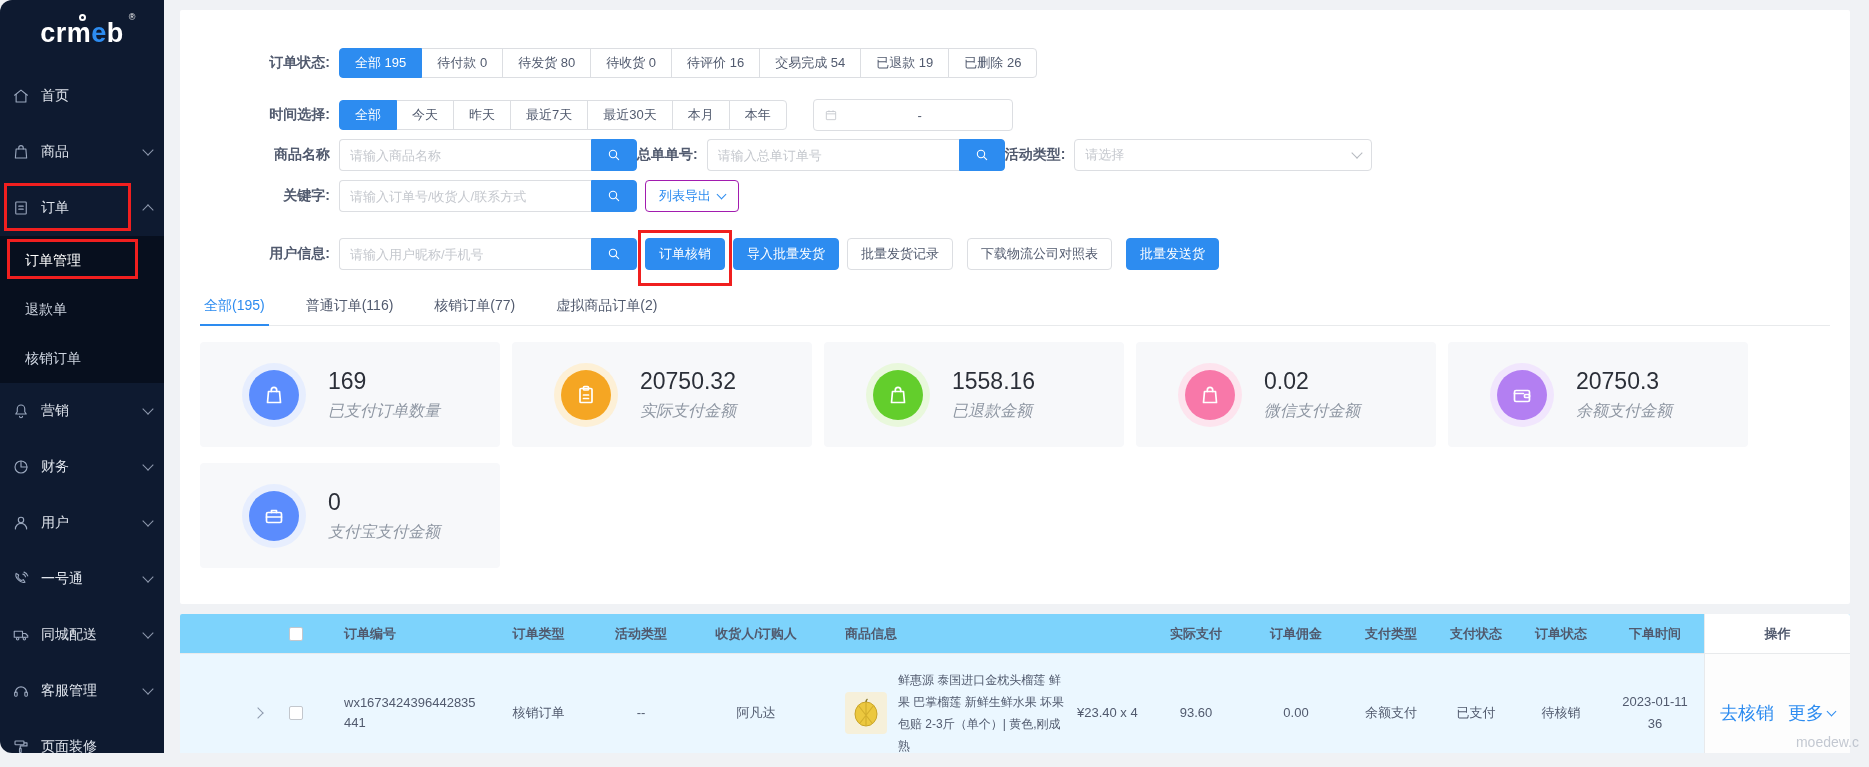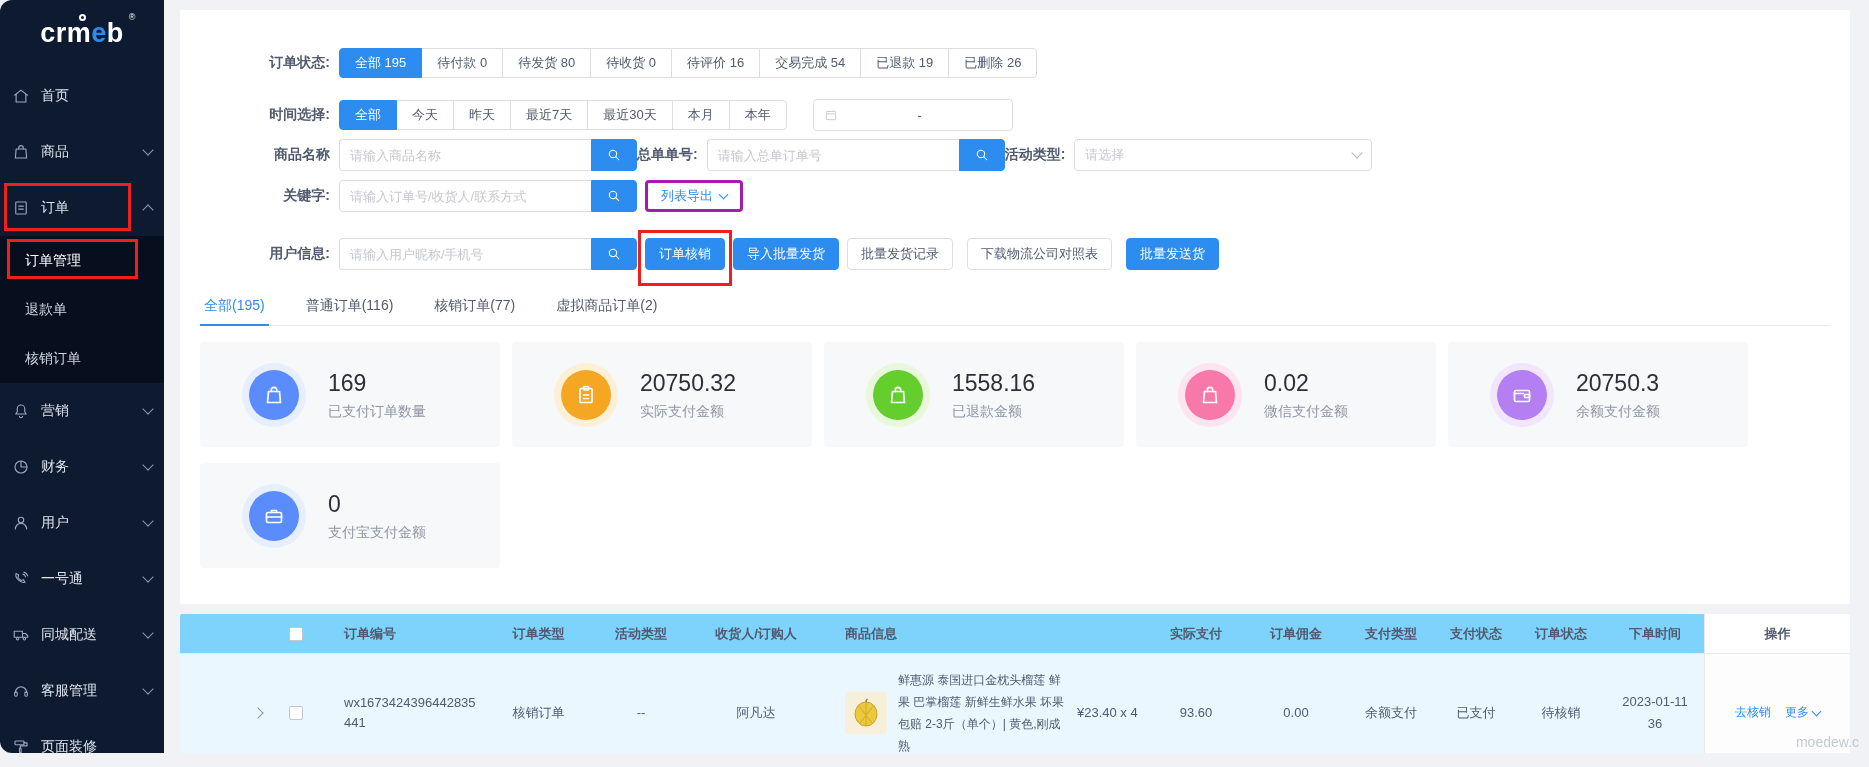--- a/index.html
+++ b/index.html
@@ -57,42 +57,42 @@
   .ml40 { } .ml8 { margin-left:8px; }
   .inline-label { font-size:14px; font-weight:700; color:#515a6e; margin-right:9px; white-space:nowrap; }
 
   .select { width:298px; height:32px; border:1px solid #dcdee2; border-radius:4px; background:#fff; display:flex; align-items:center; padding:0 10px; cursor:pointer; }
   .select .sel-text { flex:1; font-size:13px; color:#c5c8ce; }
   .select .sel-chev { width:8px; height:8px; border-right:1.5px solid #b5b9bf; border-bottom:1.5px solid #b5b9bf; transform:rotate(45deg); margin-top:-4px; }
 
   .btn { height:32px; padding:0 13px; border-radius:4px; font-size:13px; cursor:pointer; font-family:inherit; white-space:nowrap; }
   .btn-primary { background:#2d8cf0; border:1px solid #2d8cf0; color:#fff; }
   .btn-default { background:#fff; border:1px solid #dcdee2; color:#515a6e; }
-  .btn-outline { background:#fff; border:3px solid #a21caf; color:#2d8cf0; display:flex; align-items:center; gap:7px; }
+  .btn-outline { background:#fff; border:1px solid #a21caf; color:#2d8cf0; display:flex; align-items:center; gap:7px; }
   .btn-outline .o-chev { width:7px; height:7px; border-right:1.5px solid #2d8cf0; border-bottom:1.5px solid #2d8cf0; transform:rotate(45deg); margin-top:-3px; }
   .annot-wrap { position:relative; margin-left:8px; }
   .rb-hexiao { left:-7px; right:-7px; top:-8px; bottom:-16px; }
   .act-btn { margin-left:8px; }
   .act-btn.big-gap { margin-left:14px; }
 
   
   .tabs { margin-top:27px; display:flex; border-bottom:1px solid #e8eaec; }
   .tab { padding:0 4px 10px 4px; margin-right:33px; font-size:14px; color:#515a6e; cursor:pointer; position:relative; }
   .tab.active { color:#2d8cf0; }
   .tab.active:after { content:""; position:absolute; left:0; right:0; bottom:-1px; height:2px; background:#2d8cf0; }
 
   
   .stats-row { display:flex; gap:12px; margin-top:16px; }
   .stat-card { width:300px; height:105px; background:#f7f8fa; border-radius:4px; display:flex; align-items:center; padding-left:42px; }
   .halo { width:64px; height:64px; border-radius:50%; display:flex; align-items:center; justify-content:center; flex:0 0 64px; }
   .bubble { width:50px; height:50px; border-radius:50%; display:flex; align-items:center; justify-content:center; }
   .bubble svg { width:24px; height:24px; stroke:#fff; fill:none; stroke-width:1.7; stroke-linecap:round; stroke-linejoin:round; }
   .stat-txt { margin-left:22px; }
   .stat-val { font-size:23px; color:#2b2f38; font-weight:500; line-height:28px; }
-  .stat-lbl { font-size:14px; color:#8f97a3; margin-top:6px; }
+  .stat-lbl { font-size:16px; color:#8f97a3; margin-top:6px;font-style:italic; }
 
   
   .table-card { margin-top:10px; height:157px; overflow:hidden; }
   .t-row { display:flex; align-items:stretch; }
   .t-head { background:#7dd3fc; height:40px; border-bottom:1px solid #e8eaec; }
   .t-head .cell { font-weight:700; font-size:13px; color:#515a6e; }
   .cell { display:flex; align-items:center; justify-content:center; font-size:13px; color:#515a6e; text-align:center; }
   .c-lead { width:60px; } .c-expand { width:36px; } .c-check { width:40px; }
   .c-orderno { width:170px; justify-content:flex-start; text-align:left; padding-left:28px; padding-right:8px; }
   .c-ordertype { width:105px; } .c-acttype { width:100px; } .c-consignee { width:130px; }
@@ -103,21 +103,21 @@
   .t-data { background:#ebf7ff; height:117px; }
   .t-data .c-action { background:#fdfdfd; }
   .checkbox { width:14px; height:14px; border:1px solid #c3c7cd; border-radius:2px; background:#fff; cursor:pointer; }
   .expand-chev { width:8px; height:8px; border-right:1.5px solid #8e99ad; border-bottom:1.5px solid #8e99ad; transform:rotate(-45deg); cursor:pointer; }
   .orderno-text { word-break:break-all; line-height:20px; }
   .prod-wrap { display:flex; align-items:center; gap:11px; }
   .prod-img { width:42px; height:42px; border-radius:4px; background:#f6f0da; flex:0 0 42px; display:flex; align-items:center; justify-content:center; }
   .prod-text { width:168px; font-size:12px; line-height:22px; color:#515a6e; }
   .prod-price { font-size:13px; color:#515a6e; white-space:nowrap; }
   .time-lines { line-height:22px; }
-  .link { color:#2d8cf0; cursor:pointer; font-size:12px; }
+  .link { color:#2d8cf0; cursor:pointer; font-size:18px; }
   .more-wrap { display:flex; align-items:center; gap:4px; margin-left:14px; cursor:pointer; }
   .more-chev { width:7px; height:7px; border-right:1.5px solid #2d8cf0; border-bottom:1.5px solid #2d8cf0; transform:rotate(45deg); margin-top:-3px; }
   .watermark { position:absolute; right:10px; bottom:3px; font-size:14px; color:rgba(165,172,186,.65); pointer-events:none; }
 </style>
 </head>
 <body>
 
 <div class="page">
 
   <div class="sidebar">

